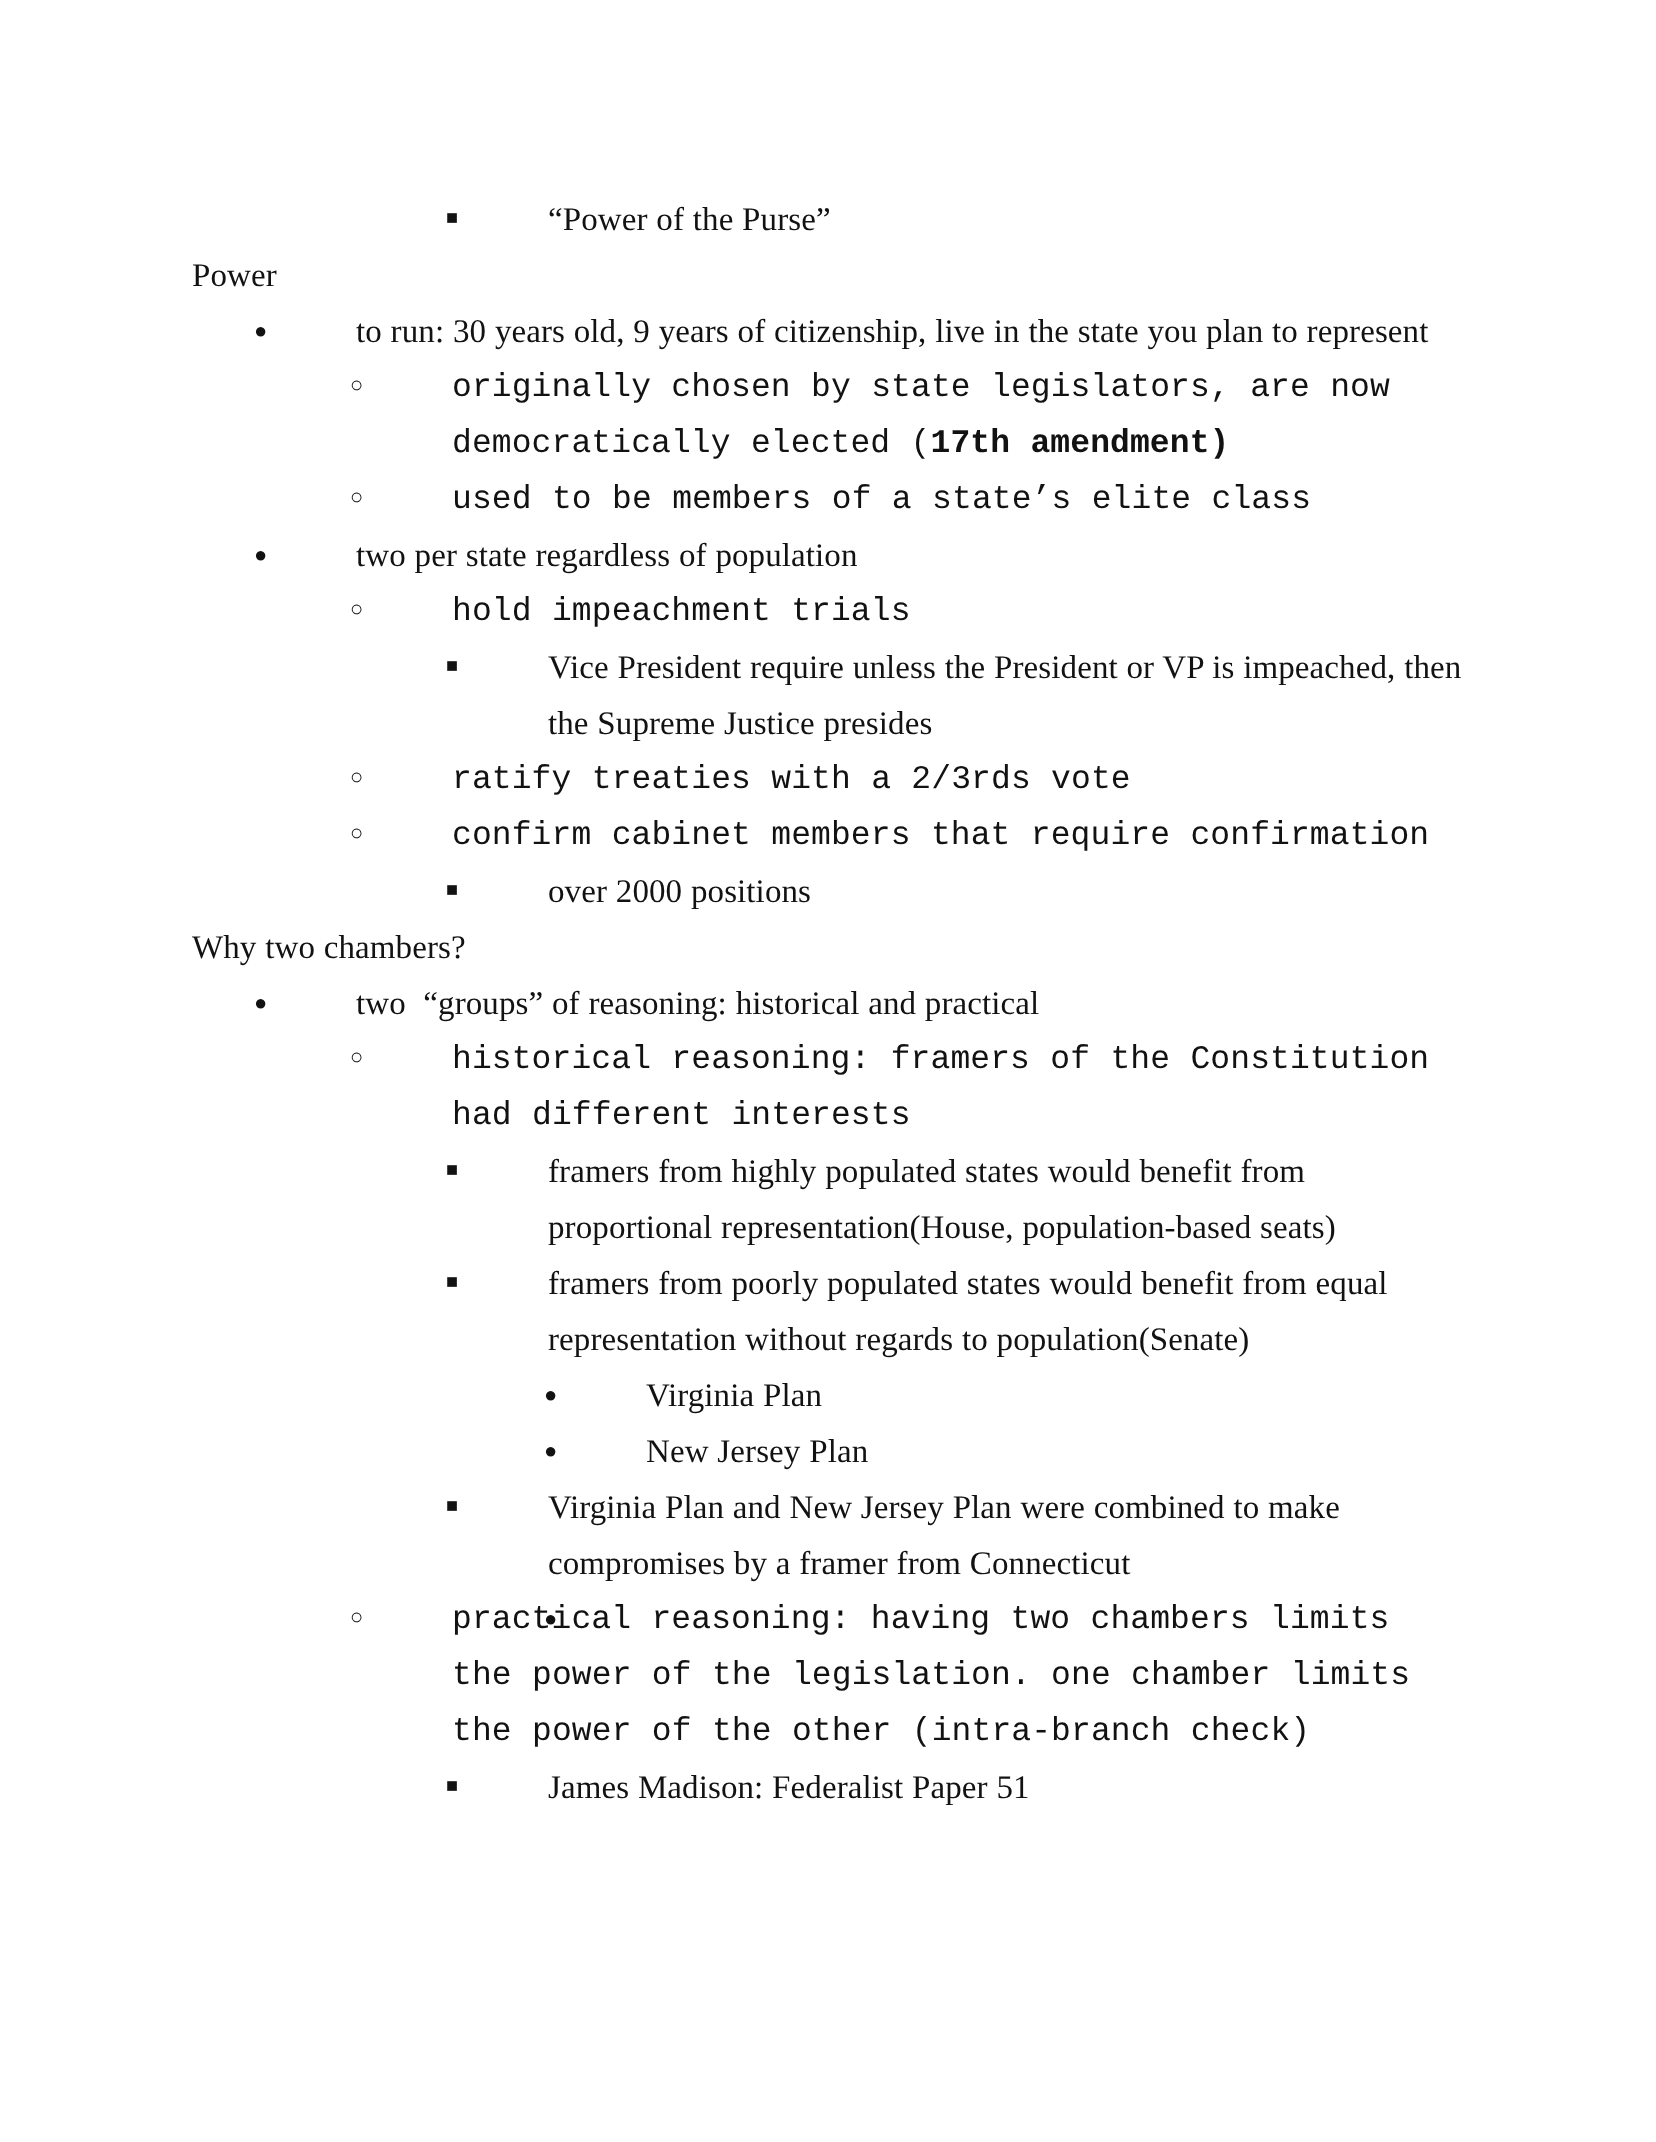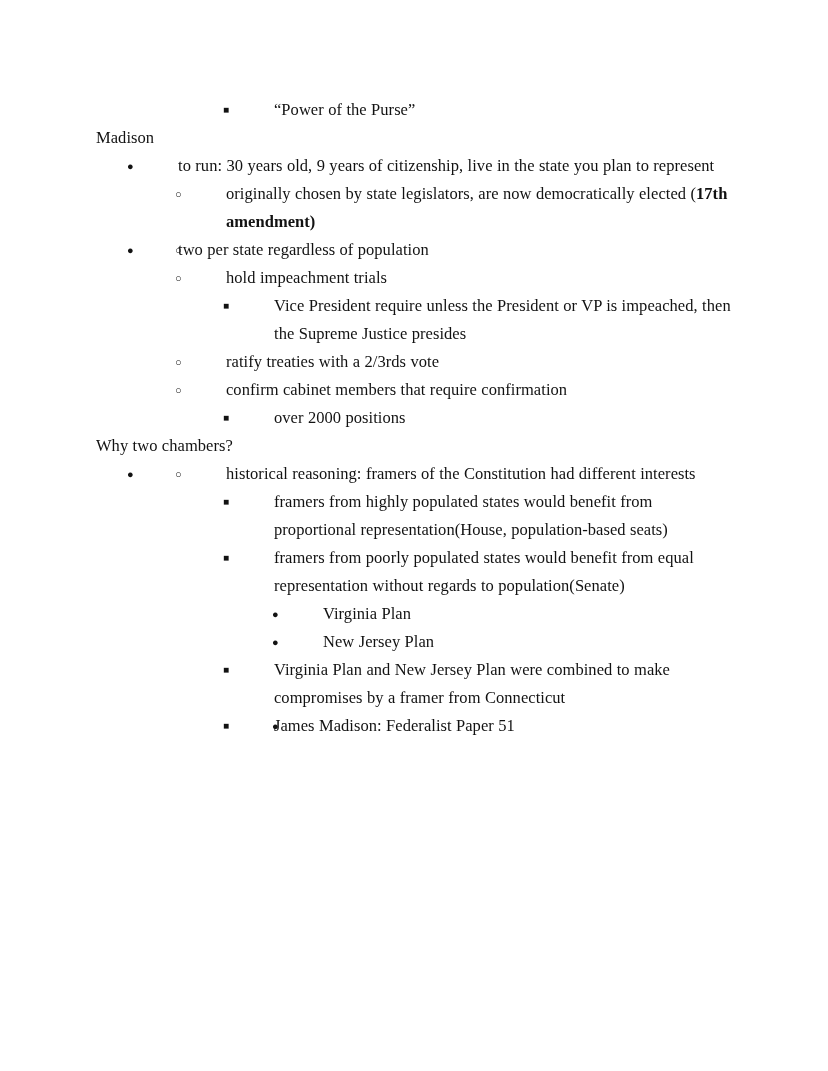--- a/index.html
+++ b/index.html
@@ -46,54 +46,55 @@
   }
   .bullet .marker {
     position: absolute;
     left: 0;
     top: 0;
     width: 31px;
     text-align: left;
     line-height: 28px;
   }
   .lvl1 { margin-left: 31px; }
-  .lvl2 { margin-left: 79px; }
+  .lvl2 { margin-left: 79px; font-family: Liberation Mono, monospace; }
   .lvl3 { margin-left: 127px; }
   .lvl4 { margin-left: 176px; }
 
   .marker-disc  { font-size: 11px; }
   .marker-circle{ font-size: 11px; }
   .marker-square{ font-size: 10px; }
 
   .marker-disc::before   { content: "\25CF"; }
   .marker-circle::before { content: "\25CB"; }
   .marker-square::before { content: "\25A0"; }
 
   .b { font-weight: bold; }
 </style>
 </head>
 <body>
 
 <div class="page">
   <div class="doc-body">
       <div class="line lvl3 bullet"><span class="marker marker-square"></span><span>“Power of the Purse”</span></div>
-      <div class="line lvl0"><span>Madison</span></div>
+      <div class="line lvl0"><span>Power</span></div>
       <div class="line lvl1 bullet"><span class="marker marker-disc"></span><span>to run: 30 years old, 9 years of citizenship, live in the state you plan to represent</span></div>
       <div class="line lvl2 bullet"><span class="marker marker-circle"></span><span><span>originally chosen by state legislators, are now democratically elected (</span><span class="b">17th amendment)</span></span></div>
-      <div class="line lvl2 bullet"><span class="marker marker-circle"></span></div>
+      <div class="line lvl2 bullet"><span class="marker marker-circle"></span><span>used to be members of a state’s elite class</span></div>
       <div class="line lvl1 bullet"><span class="marker marker-disc"></span><span>two per state regardless of population</span></div>
       <div class="line lvl2 bullet"><span class="marker marker-circle"></span><span>hold impeachment trials</span></div>
       <div class="line lvl3 bullet"><span class="marker marker-square"></span><span>Vice President require unless the President or VP is impeached, then the Supreme Justice presides</span></div>
       <div class="line lvl2 bullet"><span class="marker marker-circle"></span><span>ratify treaties with a 2/3rds vote</span></div>
       <div class="line lvl2 bullet"><span class="marker marker-circle"></span><span>confirm cabinet members that require confirmation</span></div>
       <div class="line lvl3 bullet"><span class="marker marker-square"></span><span>over 2000 positions</span></div>
       <div class="line lvl0"><span>Why two chambers?</span></div>
-      <div class="line lvl1 bullet"><span class="marker marker-disc"></span></div>
+      <div class="line lvl1 bullet"><span class="marker marker-disc"></span><span>two  “groups” of reasoning: historical and practical</span></div>
       <div class="line lvl2 bullet"><span class="marker marker-circle"></span><span>historical reasoning: framers of the Constitution had different interests</span></div>
       <div class="line lvl3 bullet"><span class="marker marker-square"></span><span>framers from highly populated states would benefit from proportional representation(House, population-based seats)</span></div>
       <div class="line lvl3 bullet"><span class="marker marker-square"></span><span>framers from poorly populated states would benefit from equal representation without regards to population(Senate)</span></div>
       <div class="line lvl4 bullet"><span class="marker marker-disc"></span><span>Virginia Plan</span></div>
       <div class="line lvl4 bullet"><span class="marker marker-disc"></span><span>New Jersey Plan</span></div>
       <div class="line lvl3 bullet"><span class="marker marker-square"></span><span>Virginia Plan and New Jersey Plan were combined to make compromises by a framer from Connecticut</span></div>
       <div class="line lvl4 bullet"><span class="marker marker-disc"></span></div>
+      <div class="line lvl2 bullet"><span class="marker marker-circle"></span><span>practical reasoning: having two chambers limits the power of the legislation. one chamber limits the power of the other (intra-branch check)</span></div>
       <div class="line lvl3 bullet"><span class="marker marker-square"></span><span>James Madison: Federalist Paper 51</span></div>
     </div>
 </div>
 
 </body></html>

